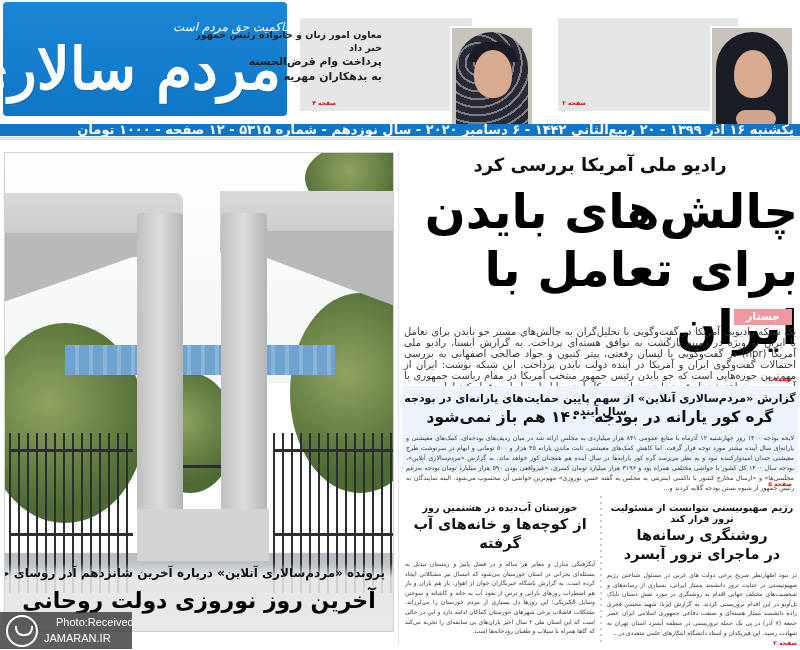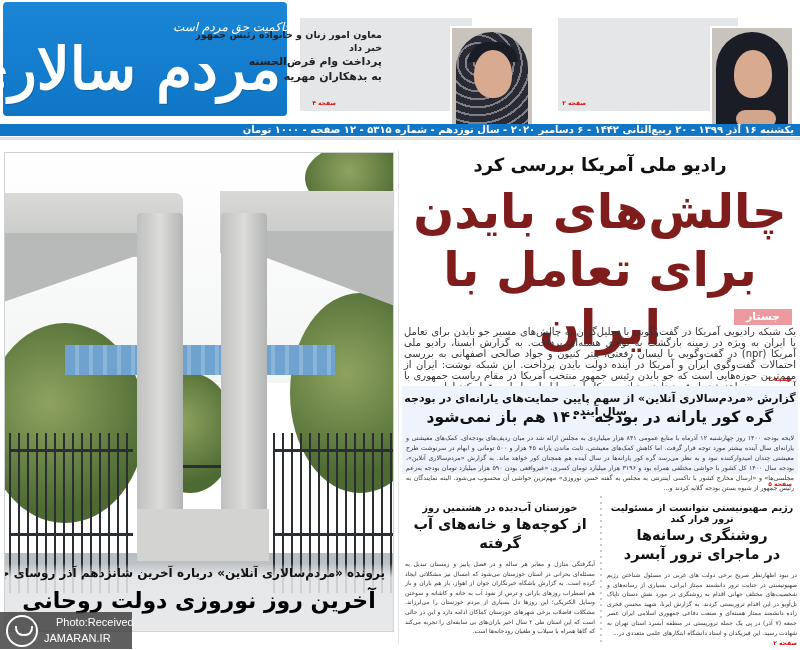--- a/index.html
+++ b/index.html
@@ -49,21 +49,21 @@
     }
     .teaser-1 .teaser-text { right: 90px; }
     .teaser-2 .teaser-text { right: 92px; }
     .t-kicker { font-size: 9.5px; line-height: 13px; }
     .t-title { font-size: 11px; line-height: 15px; }
     .page-ref { position: absolute; right: 152px; bottom: 5px; font-size: 6px; color: #d11; font-weight: bold; }
     .teaser-1 .page-ref { right: 136px; }
 
     .info-bar {
       position: absolute; left: 0; top: 124px; width: 800px; height: 12px;
-      background: #1176c6; color: #fff; font-size: 10px; line-height: 12px; padding-right: 6px;
+      background: #1176c6; color: #fff; font-size: 13px; line-height: 12px; padding-right: 6px;
       white-space: nowrap; overflow: hidden; font-weight: bold;
     }
     .rule-thin { position: absolute; left: 0; top: 137px; width: 800px; height: 3px; background: #dde2e6; }
 
     
     .photo-frame {
       position: absolute; left: 4px; top: 152px; width: 390px; height: 480px;
       border: 1px solid #cfd2d4; background: #fff; overflow: hidden; direction: ltr;
     }
     .sky { position: absolute; left: 0; top: 0; width: 100%; height: 230px; background: linear-gradient(#ffffff, #f3f4f4); }
@@ -97,22 +97,22 @@
     .wm-logo::after { content: ""; position: absolute; left: 7px; top: 9px; width: 14px; height: 8px; border: 2px solid #fff; border-top: none; border-radius: 0 0 8px 8px; }
     .wm-line1 { position: absolute; left: 56px; top: 4px; color: #fff; font-size: 11px; font-family: "Liberation Sans", sans-serif; }
     .wm-line2 { position: absolute; left: 44px; top: 20px; color: #fff; font-size: 11px; font-family: "Liberation Sans", sans-serif; }
 
     
     .lead-kicker {
       position: absolute; left: 402px; top: 154px; width: 396px; text-align: center;
       font-size: 18px; font-weight: bold;
     }
     .lead-title {
-      position: absolute; left: 402px; top: 182px; width: 396px; text-align: center;
-      font-weight: bold; font-size: 48px; line-height: 58px; color: #7f1d1d; letter-spacing: -1px;
+      position: absolute; left: 402px; top: 182px; width: 396px; text-align: right;
+      font-weight: bold; font-size: 48px; line-height: 58px; color: #000000; letter-spacing: -1px;
     }
     .jostar-badge {
       position: absolute; left: 734px; top: 309px; width: 58px; height: 16px; background: #ec9aa0;
       color: #fff; font-size: 11px; font-weight: bold; text-align: center; line-height: 16px;
     }
     .lead-body {
       position: absolute; left: 404px; top: 326px; width: 392px; font-size: 10px; line-height: 11px;
       color: #333; text-align: justify;
     }
     .lead-page { position: absolute; right: 8px; top: 375px; font-size: 6px; color: #d11; font-weight: bold; }

